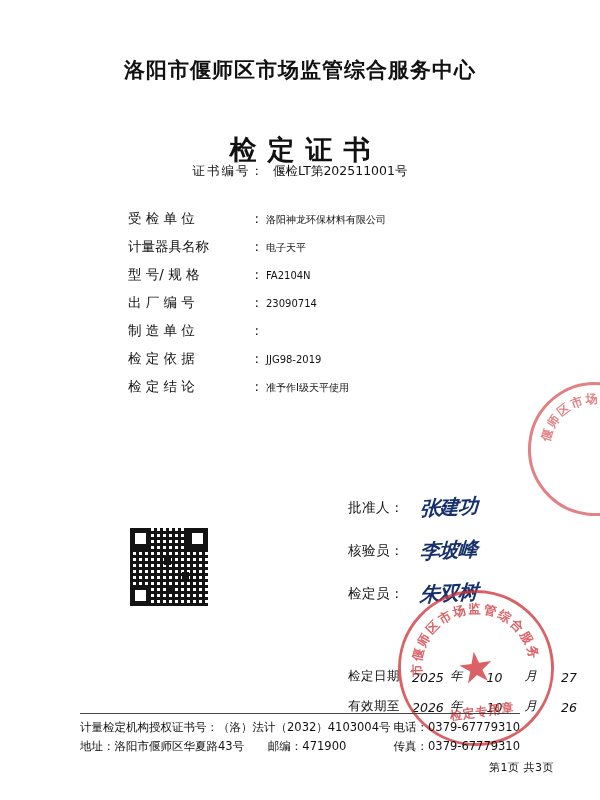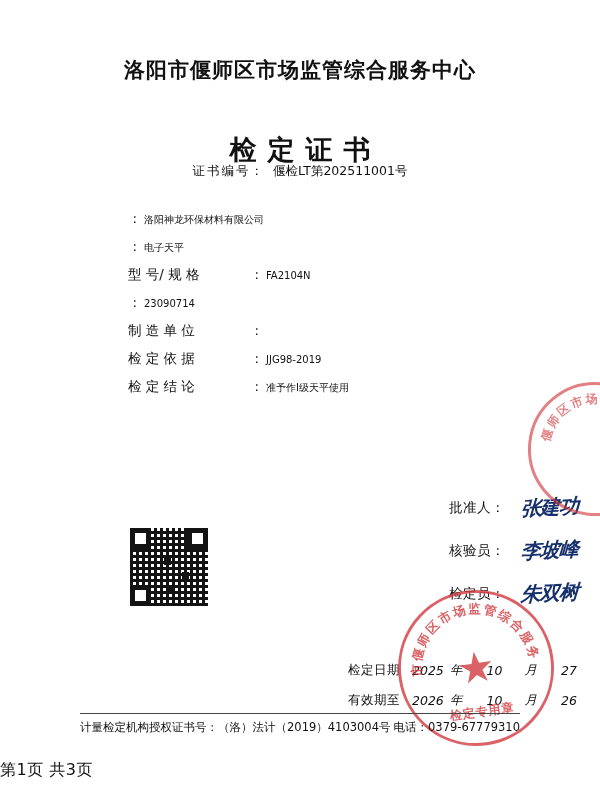--- a/index.html
+++ b/index.html
@@ -101,21 +101,20 @@
     top: 486px;
     left: 348px;
     width: 230px;
   }
   .sign-row {
     display: flex;
     align-items: center;
     height: 43px;
     font-size: 13.5px;
     color: #111;
-    justify-content: flex-end;
   }
   .sign-label {
     width: 72px;
     letter-spacing: 0.5px;
   }
   .sign-name {
     font-family: "DejaVu Serif", "Liberation Serif", serif;
     font-size: 20px;
     color: #15306b;
     font-style: italic;
@@ -129,21 +128,21 @@
   .date-block {
     position: absolute;
     top: 655px;
     left: 348px;
     width: 240px;
     font-size: 12.5px;
     color: #111;
   }
   .date-row {
     display: flex;
-    align-items: center;
+    align-items: flex-end;
     height: 30px;
     white-space: nowrap;
   }
   .date-label {
     width: 62px;
     letter-spacing: 0.5px;
   }
   .date-seg {
     margin: 0 12px;
     font-style: italic;
@@ -272,53 +271,56 @@
     height: 19px;
     align-items: baseline;
   }
   .footer-left { white-space: nowrap; }
   .footer-right { white-space: nowrap; text-align: right; width: 150px; }
   .page-num {
     position: absolute;
     top: 760px;
     left: 0;
     width: 554px;
-    text-align: left;
-    font-size: 16px;
+    text-align: right;
+    font-size: 11px;
     color: #111;
     letter-spacing: 0.5px;
   }
 </style>
 </head>
 <body>
 
 <div class="page">
 
   <div class="org-title">洛阳市偃师区市场监管综合服务中心</div>
   <div class="doc-title">检定证书</div>
 
   <div class="cert-no-row">
     <span class="cert-no-label">证书编号：</span><span class="cert-no-value">偃检LT第202511001号</span>
   </div>
 
   <div class="fields">
     <div class="field-row">
+      <div class="field-label">受 检 单 位</div>
       <div class="field-colon">：</div>
       <div class="field-value">洛阳神龙环保材料有限公司</div>
     </div>
     <div class="field-row">
+      <div class="field-label">计量器具名称</div>
       <div class="field-colon">：</div>
       <div class="field-value">电子天平</div>
     </div>
     <div class="field-row">
       <div class="field-label">型 号/ 规 格</div>
       <div class="field-colon">：</div>
       <div class="field-value">FA2104N</div>
     </div>
     <div class="field-row">
+      <div class="field-label">出 厂 编 号</div>
       <div class="field-colon">：</div>
       <div class="field-value">23090714</div>
     </div>
     <div class="field-row">
       <div class="field-label">制 造 单 位</div>
       <div class="field-colon">：</div>
     </div>
     <div class="field-row">
       <div class="field-label">检 定 依 据</div>
       <div class="field-colon">：</div>
@@ -395,20 +397,25 @@
       </text>
     </svg>
     <span class="star">★</span>
     <div class="stamp-bottom-text">检定专用章</div>
   </div>
 
   <div class="footer-rule"></div>
 
   <div class="footer">
     <div class="footer-row">
-      <span class="footer-left">计量检定机构授权证书号：（洛）法计（2019）4103004号</span>
+      <span class="footer-left">计量检定机构授权证书号：（洛）法计（2032）4103004号</span>
       <span class="footer-right">电话：0379-67779310</span>
     </div>
+    <div class="footer-row">
+      <span class="footer-left">地址：洛阳市偃师区华夏路43号</span>
+      <span class="footer-left">邮编：471900</span>
+      <span class="footer-right">传真：0379-67779310</span>
+    </div>
   </div>
 
   <div class="page-num">第1页 共3页</div>
 
 </div>
 
 </body></html>

